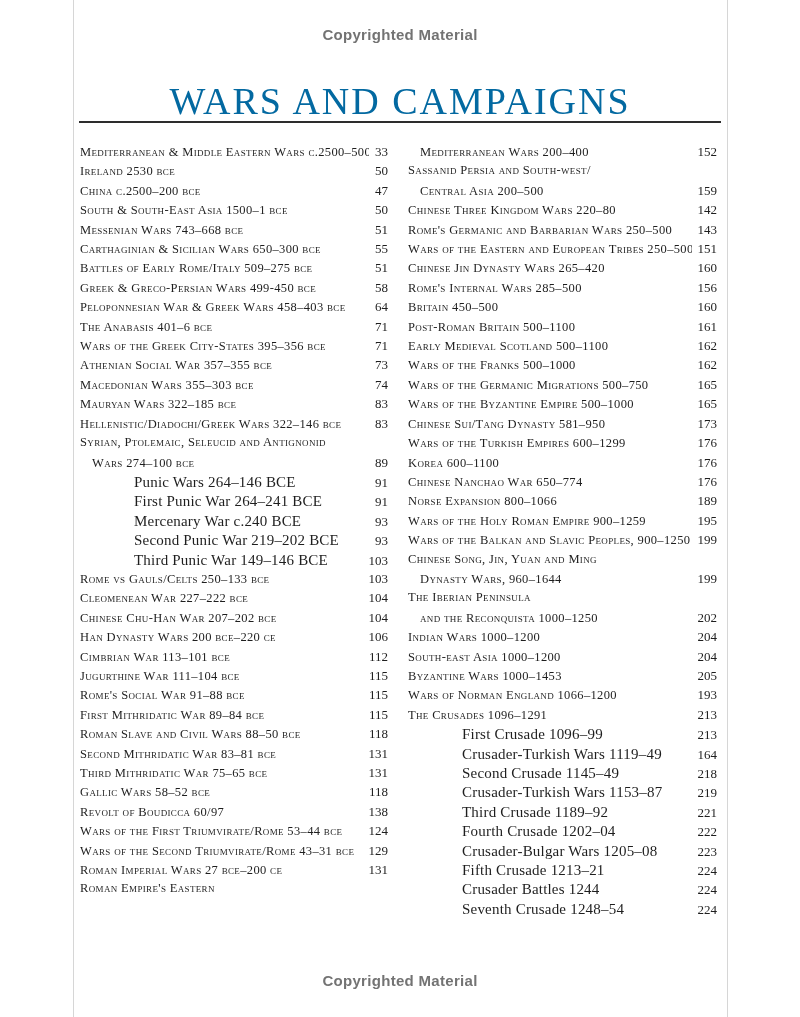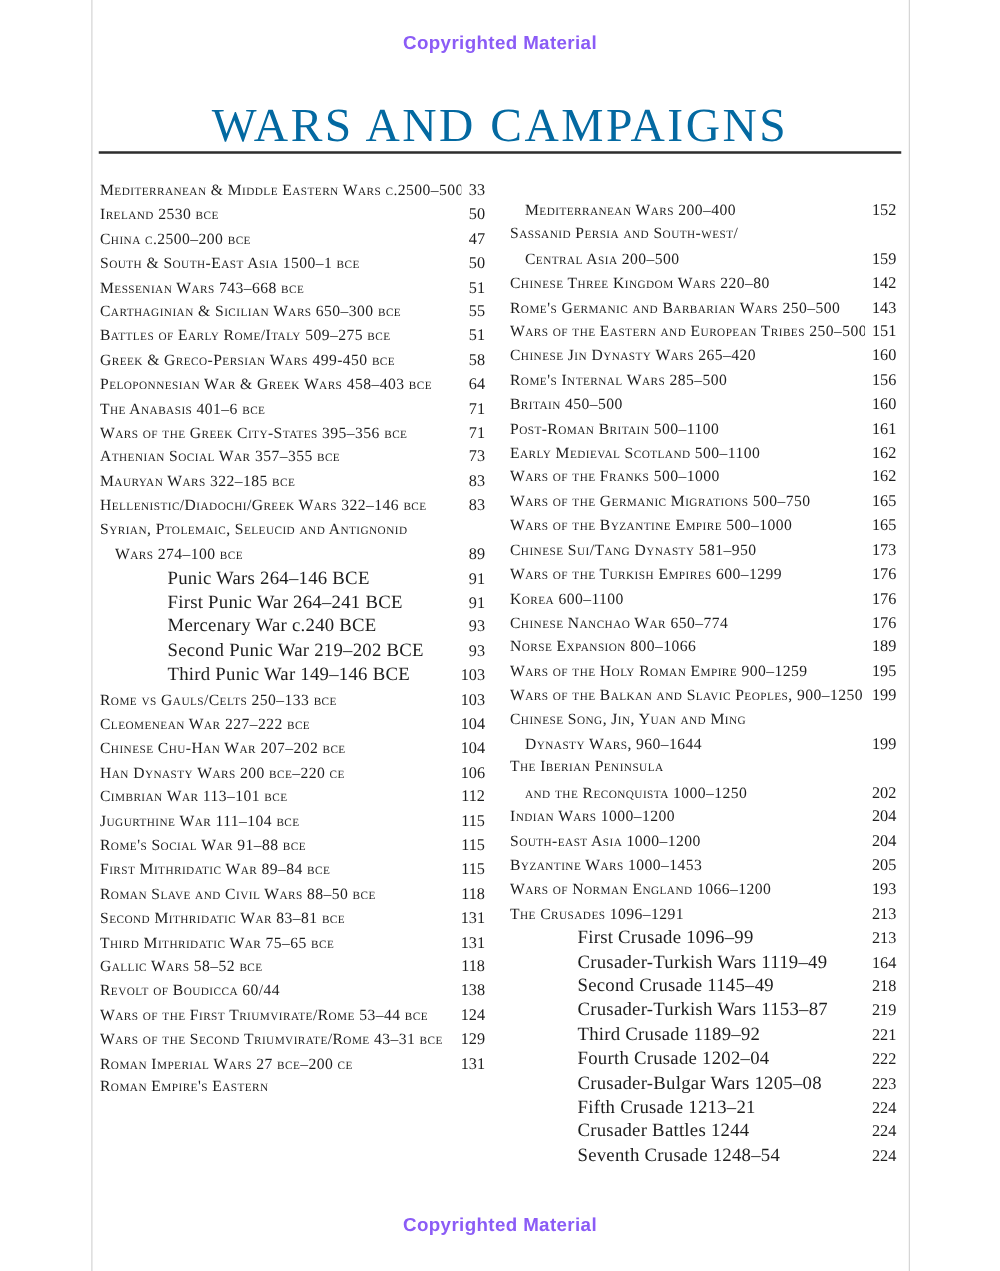--- a/index.html
+++ b/index.html
@@ -19,21 +19,21 @@
     height: 1017px;
     background: #d6d6d6;
   }
   .edge-line.left  { left: 73px; }
   .edge-line.right { left: 727px; }
   .copyright {
     position: absolute;
     left: 0;
     width: 100%;
     text-align: center;
-    color: #8b5cf6;
+    color: #737373;
     font-family: "Liberation Sans", sans-serif;
     font-weight: bold;
     font-size: 15px;
     letter-spacing: 0.3px;
   }
   .copyright.top    { top: 26px; }
   .copyright.bottom { top: 972px; }
   .title {
     position: absolute;
     top: 79px;
@@ -58,21 +58,21 @@
   }
   .columns {
     position: absolute;
     top: 144px;
     left: 80px;
     width: 637px;
     display: flex;
   }
   .col { flex: none; }
   .col.left  { width: 308px; margin-right: 20px; }
-  .col.right { width: 309px; margin-top: 16px; }
+  .col.right { width: 309px; }
   .row {
     display: flex;
     justify-content: space-between;
     align-items: baseline;
     height: 19.42px;
     white-space: nowrap;
   }
   .entry-text { overflow: hidden; }
   .row.indent-1 .entry-text { padding-left: 12px; }
   .row.indent-2 .entry-text { padding-left: 54px; }
@@ -147,20 +147,24 @@
         </div>
         <div class="row indent-0 sc">
           <span class="entry-text">Wars of the Greek City-States 395–356 bce</span>
           <span class="entry-page">71</span>
         </div>
         <div class="row indent-0 sc">
           <span class="entry-text">Athenian Social War 357–355 bce</span>
           <span class="entry-page">73</span>
         </div>
         <div class="row indent-0 sc">
+          <span class="entry-text">Macedonian Wars 355–303 bce</span>
+          <span class="entry-page">74</span>
+        </div>
+        <div class="row indent-0 sc">
           <span class="entry-text">Mauryan Wars 322–185 bce</span>
           <span class="entry-page">83</span>
         </div>
         <div class="row indent-0 sc">
           <span class="entry-text">Hellenistic/Diadochi/Greek Wars 322–146 bce</span>
           <span class="entry-page">83</span>
         </div>
         <div class="row indent-0 sc">
           <span class="entry-text">Syrian, Ptolemaic, Seleucid and Antignonid</span>
           <span class="entry-page"></span>
@@ -231,21 +235,21 @@
         </div>
         <div class="row indent-0 sc">
           <span class="entry-text">Third Mithridatic War 75–65 bce</span>
           <span class="entry-page">131</span>
         </div>
         <div class="row indent-0 sc">
           <span class="entry-text">Gallic Wars 58–52 bce</span>
           <span class="entry-page">118</span>
         </div>
         <div class="row indent-0 sc">
-          <span class="entry-text">Revolt of Boudicca 60/44</span>
+          <span class="entry-text">Revolt of Boudicca 60/97</span>
           <span class="entry-page">138</span>
         </div>
         <div class="row indent-0 sc">
           <span class="entry-text">Wars of the First Triumvirate/Rome 53–44 bce</span>
           <span class="entry-page">124</span>
         </div>
         <div class="row indent-0 sc">
           <span class="entry-text">Wars of the Second Triumvirate/Rome 43–31 bce</span>
           <span class="entry-page">129</span>
         </div>

